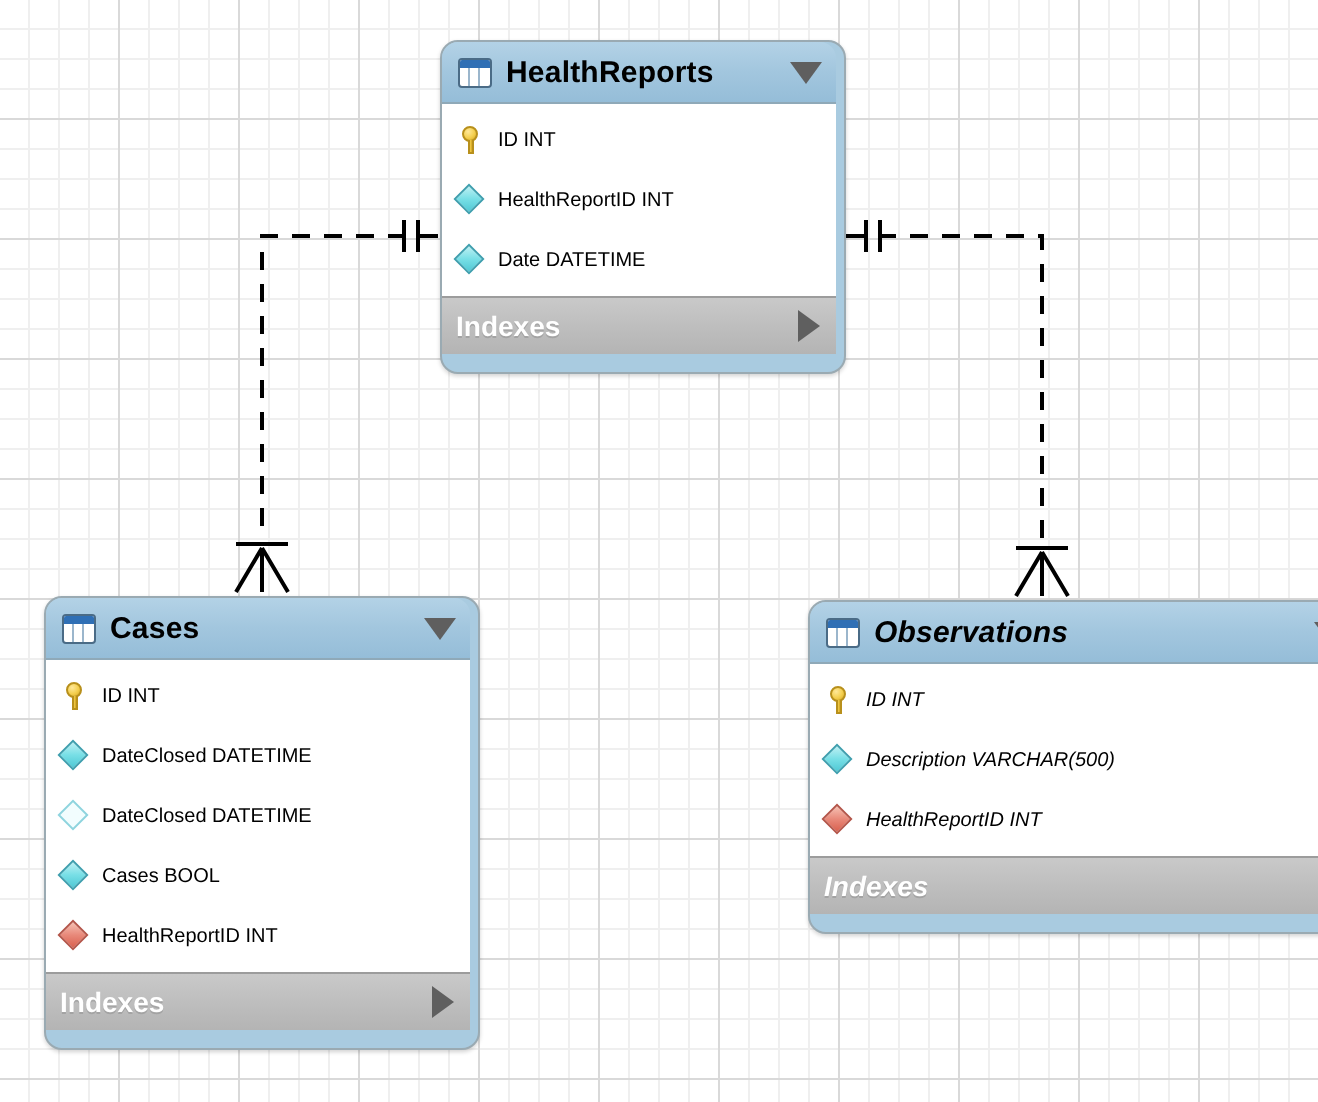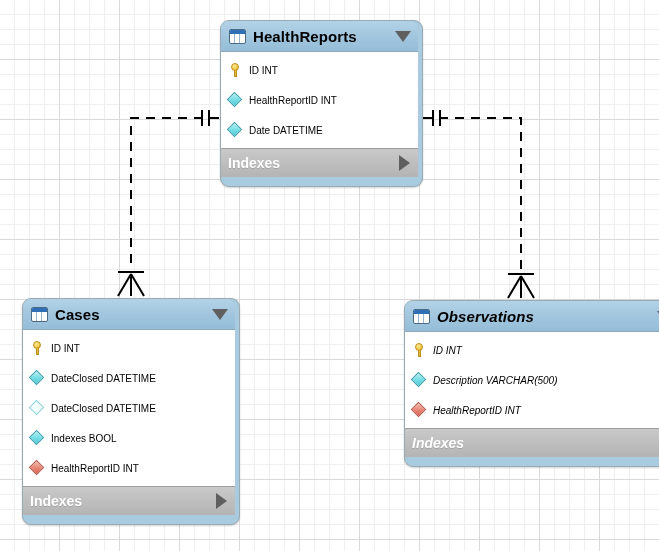--- a/index.html
+++ b/index.html
@@ -281,21 +281,21 @@
         <div class="col-row">
           <span class="col-icon ic-diamond dm-cyan"></span>
           <span class="col-label">DateClosed DATETIME</span>
         </div>
         <div class="col-row">
           <span class="col-icon ic-diamond dm-cyan-open"></span>
           <span class="col-label">DateClosed DATETIME</span>
         </div>
         <div class="col-row">
           <span class="col-icon ic-diamond dm-cyan"></span>
-          <span class="col-label">Indexes BOOL</span>
+          <span class="col-label">Cases BOOL</span>
         </div>
         <div class="col-row">
           <span class="col-icon ic-diamond dm-red"></span>
           <span class="col-label">HealthReportID INT</span>
         </div>
       </div>
 
       <div class="indexes-bar">
         <span class="indexes-label">Indexes</span>
         <span class="caret-right"></span>

